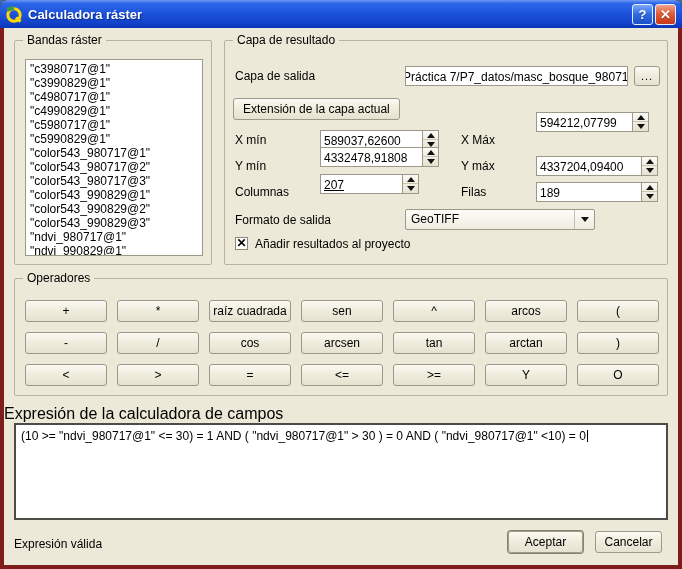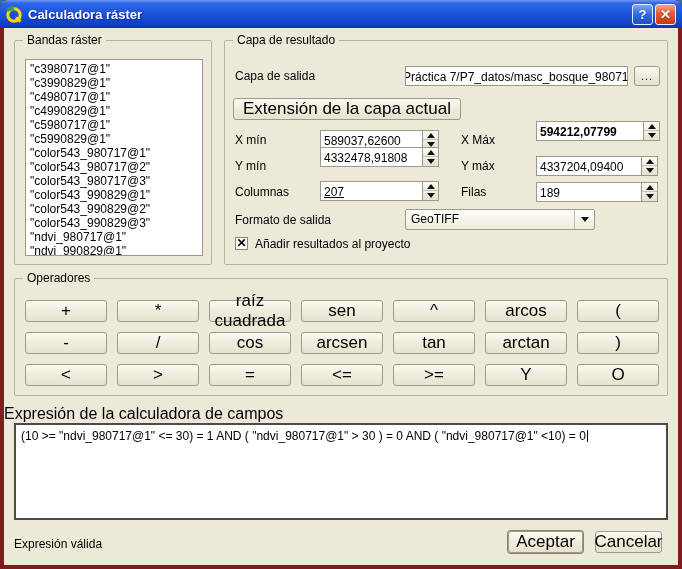--- a/index.html
+++ b/index.html
@@ -56,21 +56,21 @@
   .pos { position:absolute; }
   .lineedit {
     background:#fff; border:1px solid #9c988a; height:20px;
     font-size:12px; line-height:18px; overflow:hidden; white-space:nowrap;
     padding:1px 3px;
   }
   .lineedit .clip { display:inline-block; margin-left:-6px; }
   .btn {
     background:linear-gradient(180deg,#fbfaf4 0%,#f0edde 45%,#e6e2d1 100%);
     border:1px solid #9d9989; border-radius:3px; color:#000;
-    font-family:"Liberation Sans", sans-serif; font-size:17px;
+    font-family:"Liberation Sans", sans-serif; font-size:12px;
     display:flex; align-items:center; justify-content:center; cursor:default;
   }
   .browse-btn { width:26px; height:20px; font-size:11px; letter-spacing:1px; }
   .extent-btn { height:22px; padding:0 9px; }
   
   .spin {
     position:absolute; height:20px; background:#fff;
     border:1px solid #9c988a; display:flex;
   }
   .spin-text { flex:1 1 auto; font-size:12px; line-height:18px; padding:1px 3px; white-space:nowrap; overflow:hidden; }
@@ -169,21 +169,21 @@
         <span class="spin-btns">
           <span class="spin-up">
               <span class="tri-up"></span>
             </span>
           <span class="spin-down">
               <span class="tri-down"></span>
             </span>
         </span>
       </div>
       <span class="lbl pos" style="left:236px; top:92px;">X Máx</span>
-      <div class="spin" style="left:311px; top:80px; width:124px;font-weight:bold;">
+      <div class="spin" style="left:311px; top:71px; width:113px;">
         <span class="spin-text">594212,07799</span>
         <span class="spin-btns">
           <span class="spin-up">
               <span class="tri-up"></span>
             </span>
           <span class="spin-down">
               <span class="tri-down"></span>
             </span>
         </span>
       </div>
@@ -207,21 +207,21 @@
           <span class="spin-up">
               <span class="tri-up"></span>
             </span>
           <span class="spin-down">
               <span class="tri-down"></span>
             </span>
         </span>
       </div>
 
       <span class="lbl pos" style="left:10px; top:144px;">Columnas</span>
-      <div class="spin" style="left:95px; top:140px; width:119px;text-decoration:underline;">
+      <div class="spin" style="left:95px; top:133px; width:99px;text-decoration:underline;">
         <span class="spin-text">207</span>
         <span class="spin-btns">
           <span class="spin-up">
               <span class="tri-up"></span>
             </span>
           <span class="spin-down">
               <span class="tri-down"></span>
             </span>
         </span>
       </div>

